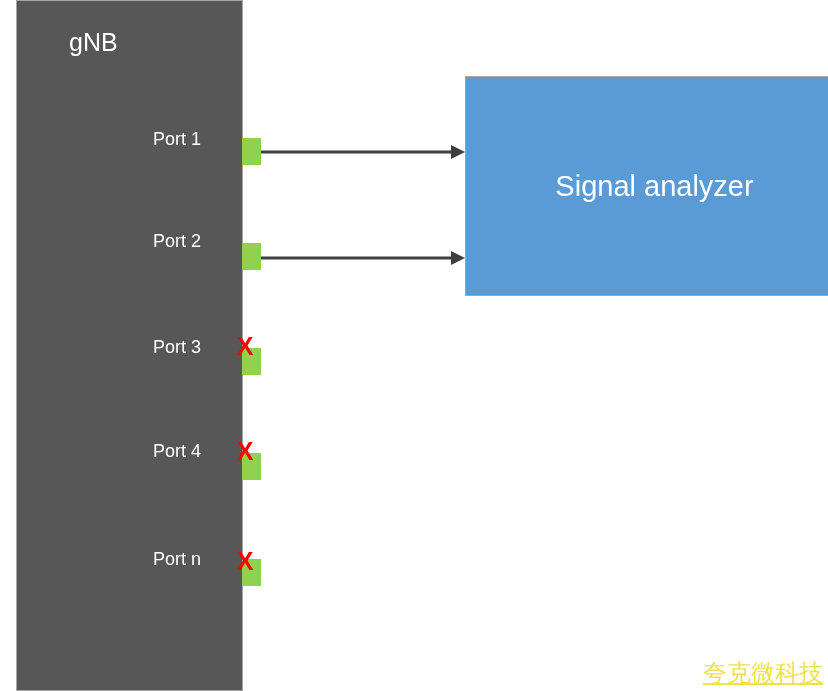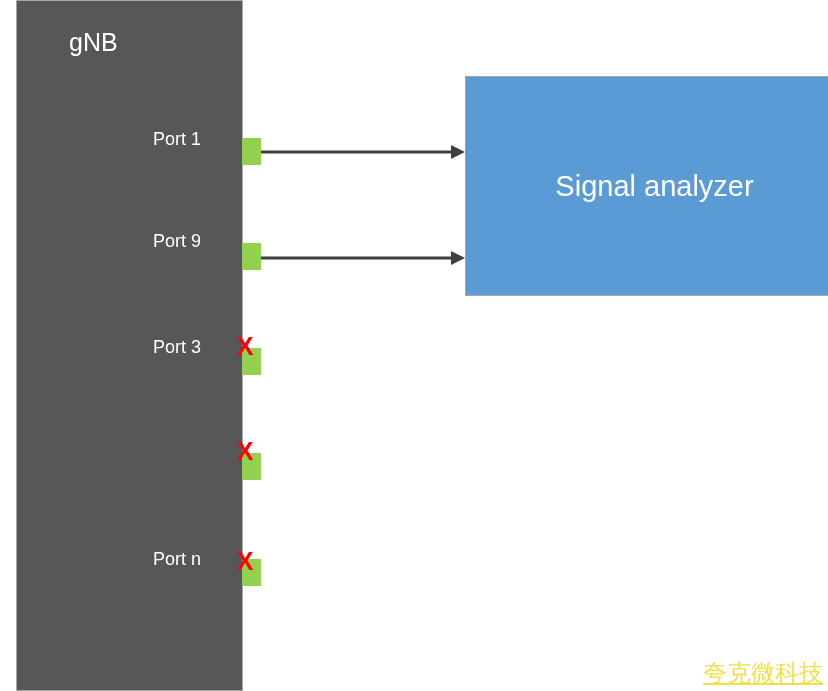--- a/index.html
+++ b/index.html
@@ -134,22 +134,23 @@
 </style>
 </head>
 <body>
 
 <div class="canvas">
 
   <div class="gnb-box"></div>
   <div class="gnb-title">gNB</div>
 
   <div class="port-label p1">Port 1</div>
-  <div class="port-label p2">Port 9</div>
+  <div class="port-label p2">Port 2</div>
   <div class="port-label p3">Port 3</div>
+  <div class="port-label p4">Port 4</div>
   <div class="port-label pn">Port n</div>
 
   <div class="connector c1"></div>
   <div class="connector c2"></div>
   <div class="connector c3"></div>
   <div class="connector c4"></div>
   <div class="connector cn"></div>
 
   <div class="x-mark x3">X</div>
   <div class="x-mark x4">X</div>

